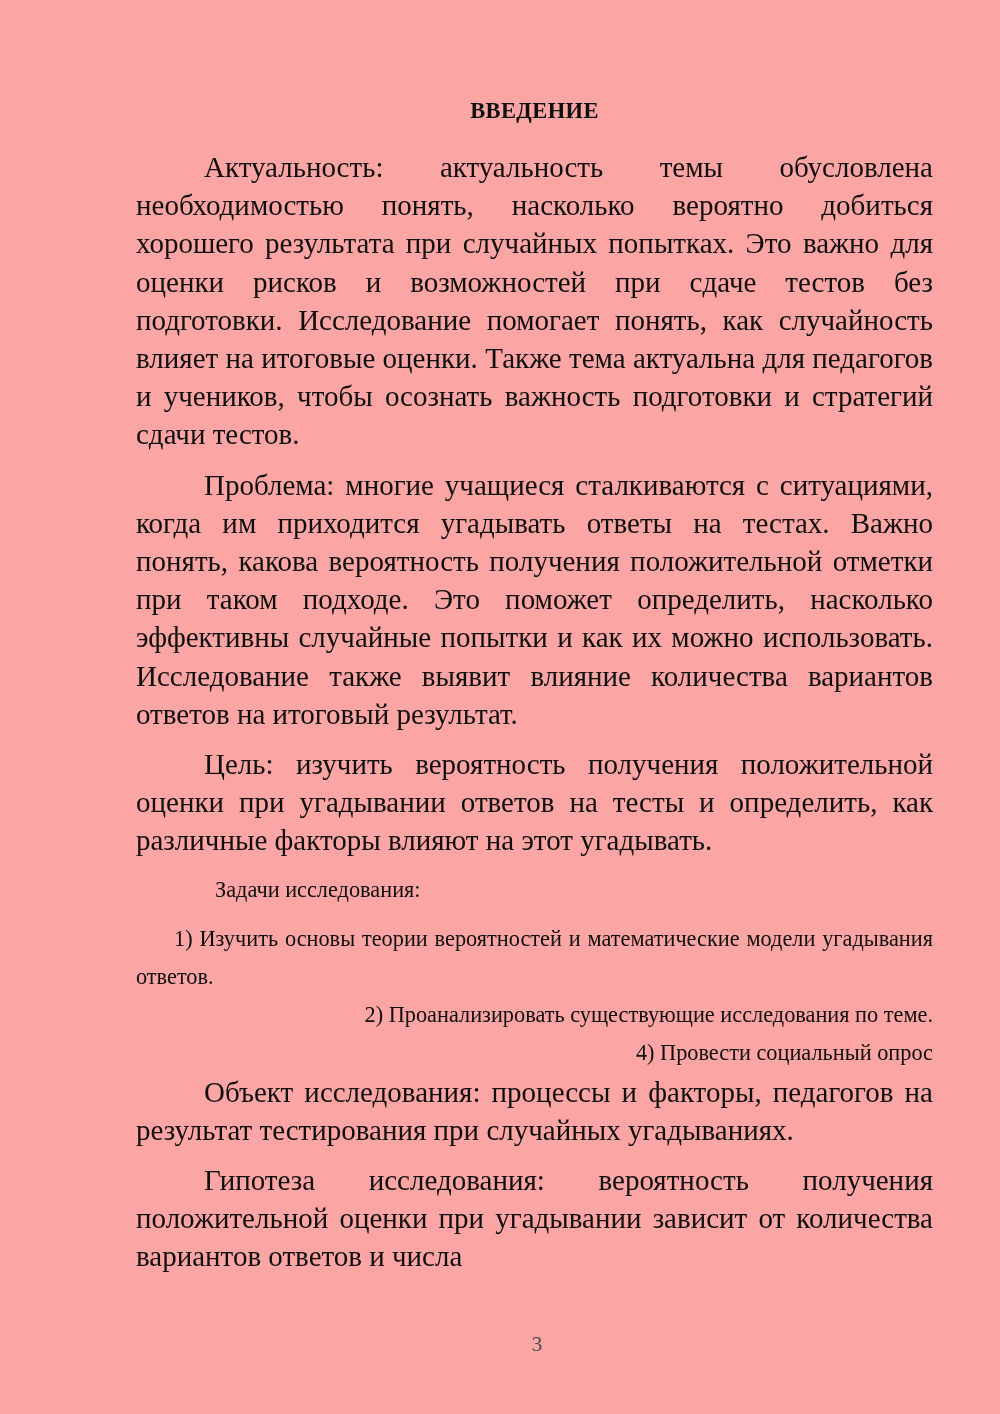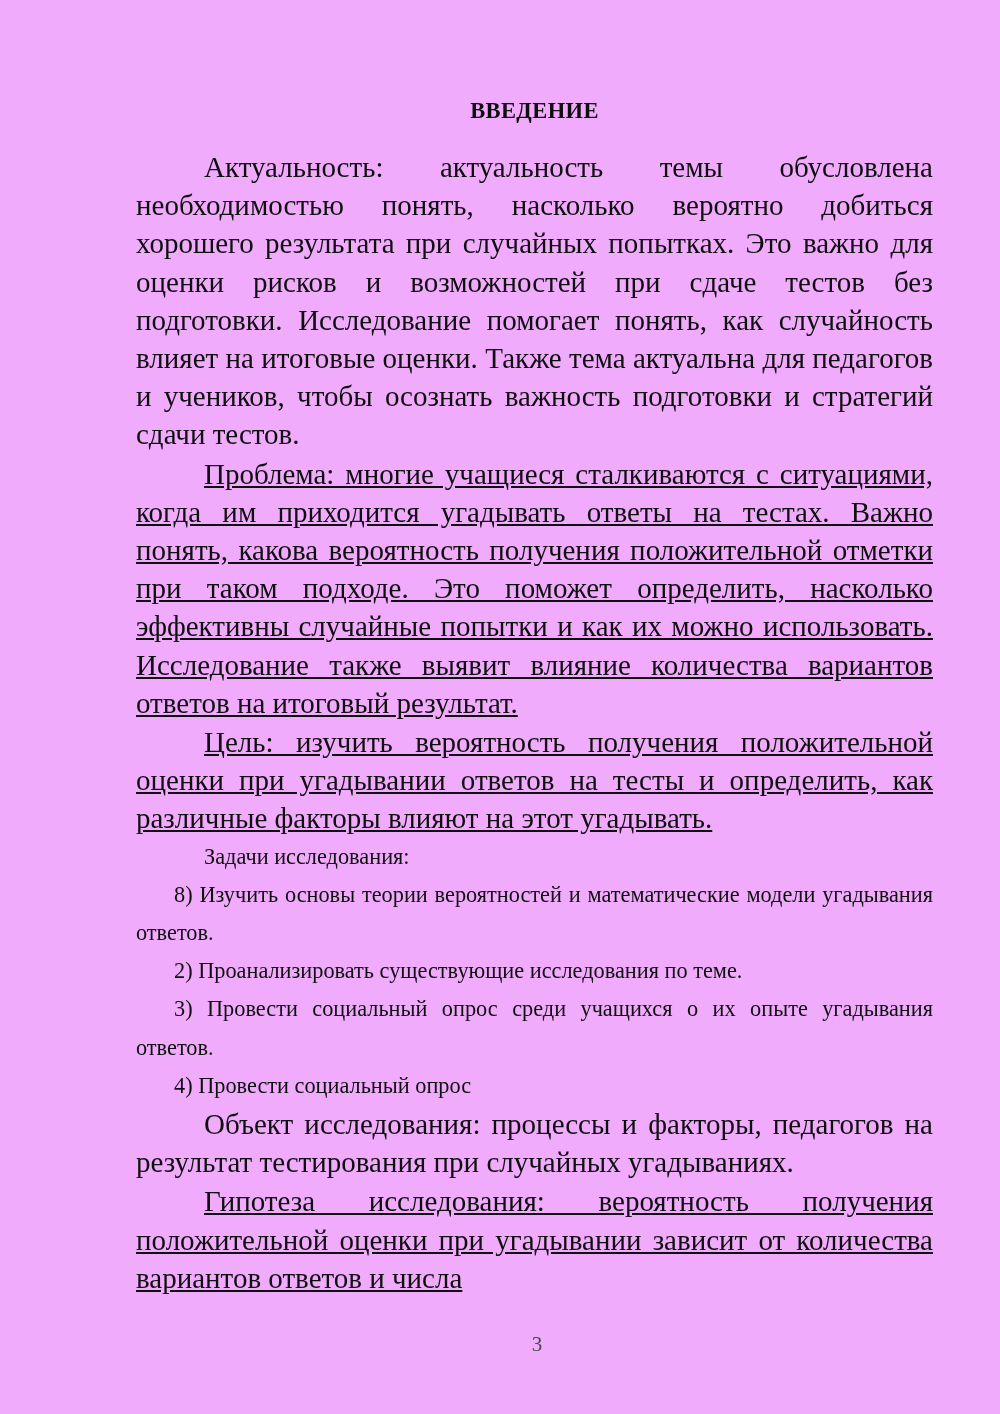--- a/index.html
+++ b/index.html
@@ -17,21 +17,21 @@
     color: #100f0f;
     -webkit-font-smoothing: antialiased;
   }
 
   .page {
     position: absolute;
     left: 0;
     top: 0;
     width: 1000px;
     height: 1414px;
-    background: #f0abfc;
+    background: #fca5a5;
   }
 
   .content {
     position: absolute;
     left: 136px;
     top: 92px;
     width: 797px;
   }
 
   .doc-title {
@@ -48,50 +48,49 @@
     line-height: 38.2px;
     text-align: justify;
     text-justify: inter-word;
     text-indent: 68px;
     margin: 0;
     padding: 0;
     hyphens: none;
   }
 
   .para + .para {
-    margin-top: 1px;
-    text-decoration: underline;
+    margin-top: 12px;
   }
 
   .lead-line {
     font-size: 22.3px;
     line-height: 38.2px;
     text-align: left;
     text-indent: 68px;
-    margin: 0;
+    margin: 11px;
   }
 
   .list {
     list-style: none;
     margin: 0;
     padding: 0;
   }
 
   .list-item {
     font-size: 22.3px;
     line-height: 38.2px;
     text-align: justify;
     text-justify: inter-word;
     text-indent: 38px;
     margin: 0;
     padding: 0;
   }
 
   .list-item.short {
-    text-align: left;
+    text-align: right;
   }
 
   .page-number {
     position: absolute;
     left: 0;
     top: 1330px;
     width: 1000px;
     text-align: center;
     font-size: 21px;
     line-height: 28px;
@@ -110,23 +109,22 @@
 
     <p class="para">Актуальность: актуальность темы обусловлена необходимостью понять, насколько вероятно добиться хорошего результата при случайных попытках. Это важно для оценки рисков и возможностей при сдаче тестов без подготовки. Исследование помогает понять, как случайность влияет на итоговые оценки. Также тема актуальна для педагогов и учеников, чтобы осознать важность подготовки и стратегий сдачи тестов.</p>
 
     <p class="para">Проблема: многие учащиеся сталкиваются с ситуациями, когда им приходится угадывать ответы на тестах. Важно понять, какова вероятность получения положительной отметки при таком подходе. Это поможет определить, насколько эффективны случайные попытки и как их можно использовать. Исследование также выявит влияние количества вариантов ответов на итоговый результат.</p>
 
     <p class="para">Цель: изучить вероятность получения положительной оценки при угадывании ответов на тесты и определить, как различные факторы влияют на этот угадывать.</p>
 
     <p class="lead-line">Задачи исследования:</p>
 
     <ul class="list">
-      <li class="list-item">8) Изучить основы теории вероятностей и математические модели угадывания ответов.</li>
+      <li class="list-item">1) Изучить основы теории вероятностей и математические модели угадывания ответов.</li>
       <li class="list-item short">2) Проанализировать существующие исследования по теме.</li>
-      <li class="list-item">3) Провести социальный опрос среди учащихся о их опыте угадывания ответов.</li>
       <li class="list-item short">4) Провести социальный опрос</li>
     </ul>
 
     <p class="para">Объект исследования: процессы и факторы, педагогов на результат тестирования при случайных угадываниях.</p>
 
 
     <p class="para">Гипотеза исследования: вероятность получения положительной оценки при угадывании зависит от количества вариантов ответов и числа</p>
 
   </div>
 

